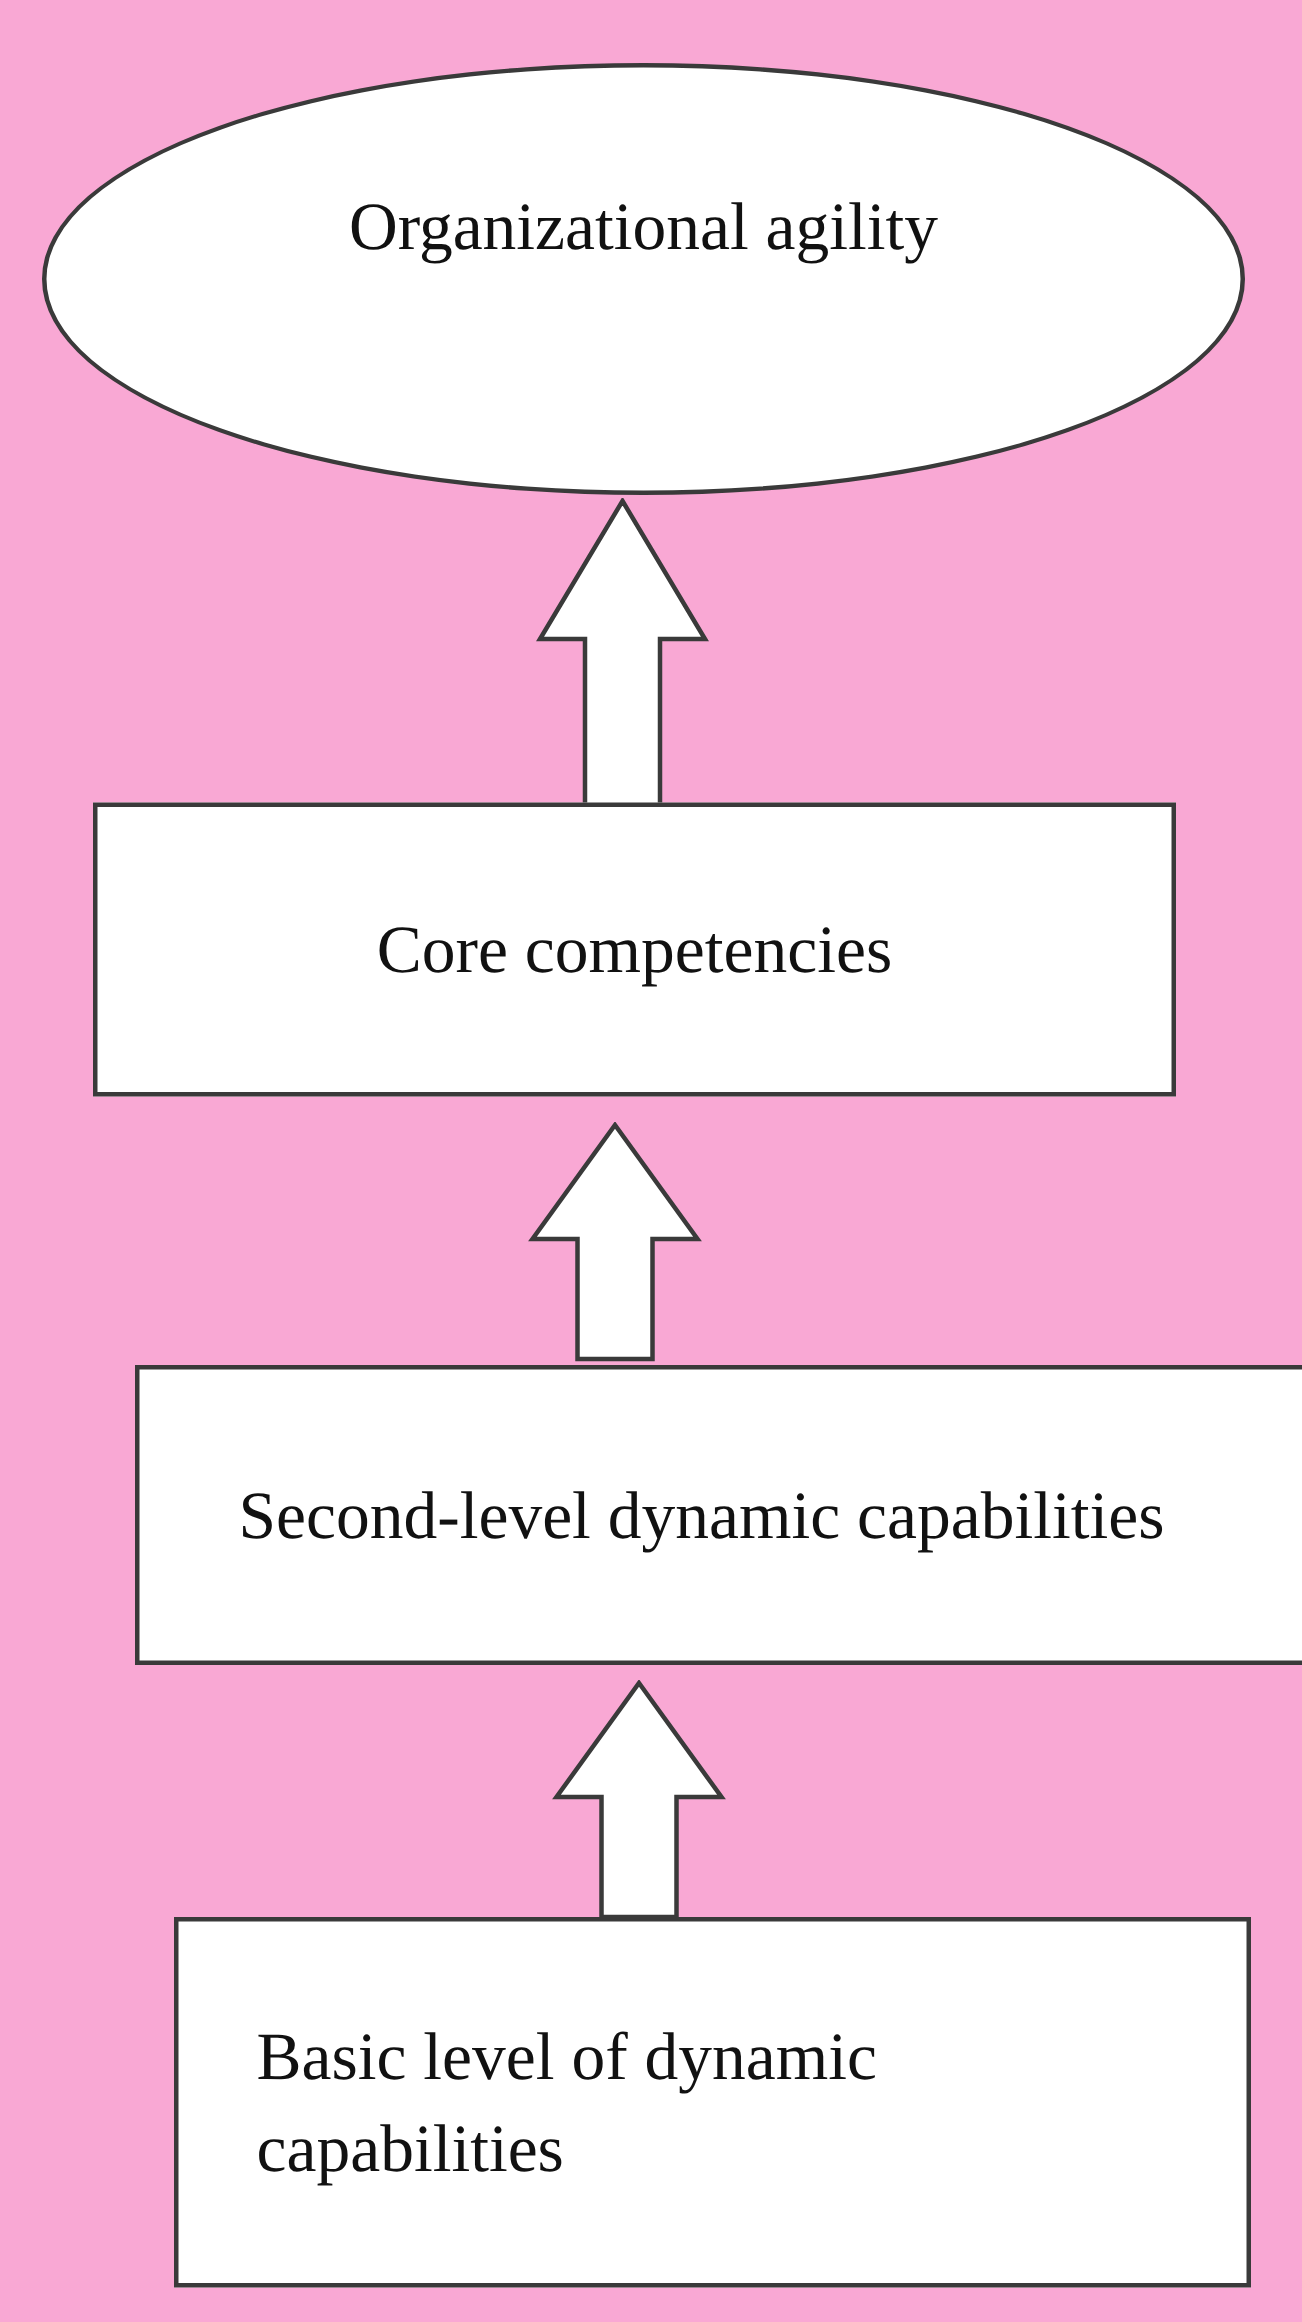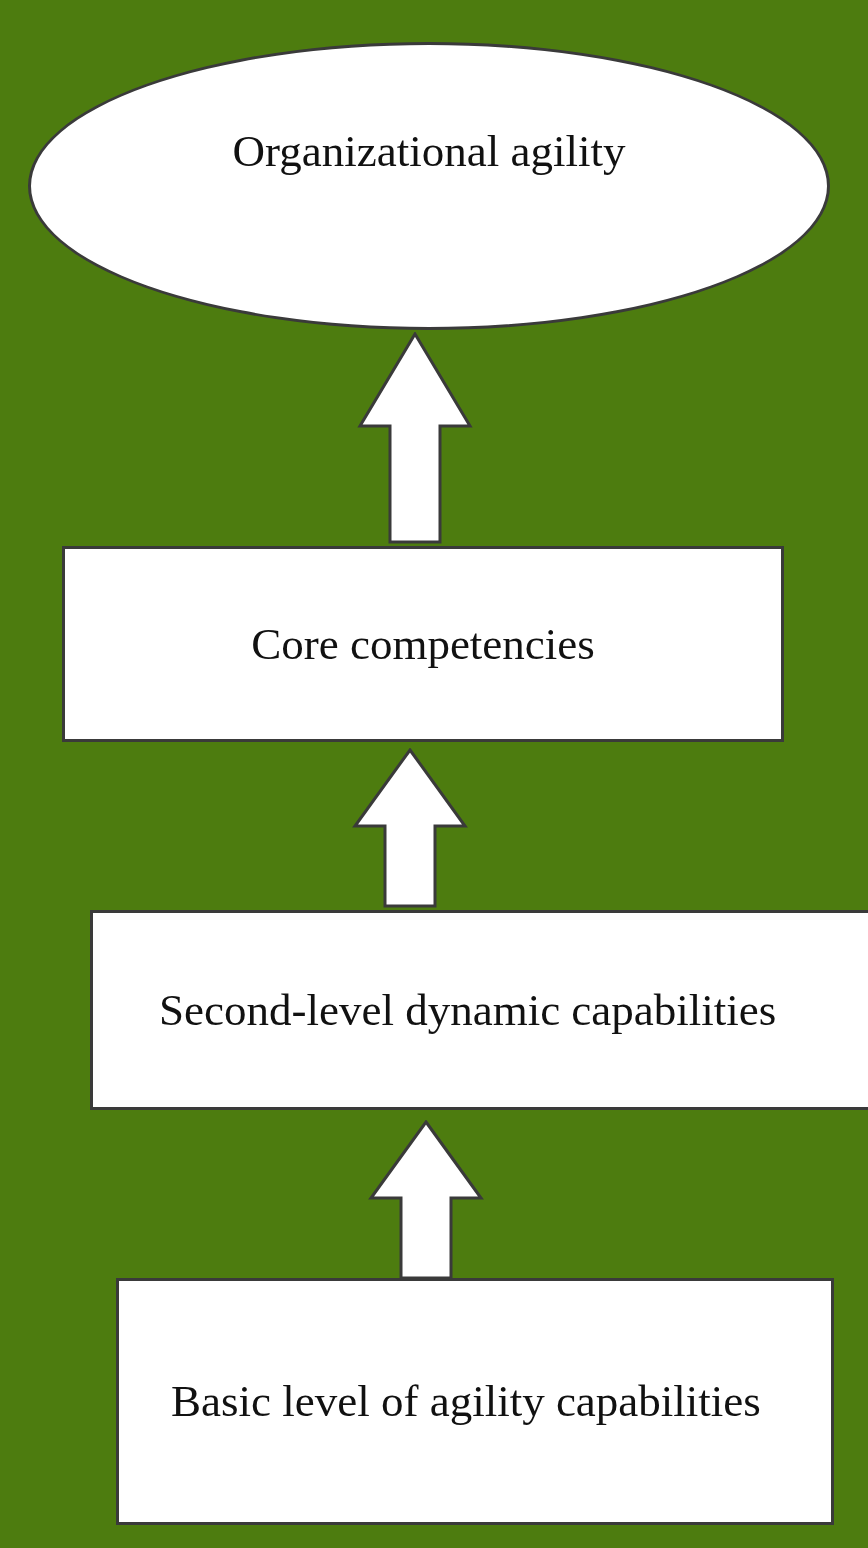--- a/index.html
+++ b/index.html
@@ -5,21 +5,21 @@
   html, body {
     margin: 0;
     padding: 0;
     background: #ffffff;
     font-family: "Liberation Serif", "DejaVu Serif", serif;
   }
   .canvas {
     position: relative;
     width: 868px;
     height: 1548px;
-    background: #4d7c0f;
+    background: #f9a8d4;
     overflow: hidden;
   }
   .node {
     position: absolute;
     box-sizing: border-box;
     background: #ffffff;
     border: 3px solid #3a3a3a;
     color: #111111;
     display: flex;
     align-items: center;
@@ -35,21 +35,21 @@
     top: 42px;
     width: 802px;
     height: 288px;
     border-radius: 50%;
     justify-content: center;
     text-align: center;
     padding-bottom: 70px;
   }
   .box-core {
     left: 62px;
-    top: 546px;
+    top: 535px;
     width: 722px;
     height: 196px;
     justify-content: center;
     text-align: center;
   }
   .box-second {
     left: 90px;
     top: 910px;
     width: 790px;
     height: 200px;
@@ -95,16 +95,16 @@
 
   <div class="node box-second">
     <span class="label">Second-level dynamic capabilities</span>
   </div>
 
   <svg class="arrow arrow-3" width="116" height="160" viewBox="0 0 116 160" aria-hidden="true">
     <polygon points="58,2 113,78 83,78 83,158 33,158 33,78 3,78" fill="#ffffff" stroke="#3a3a3a" stroke-width="3" stroke-linejoin="miter"></polygon>
   </svg>
 
   <div class="node box-basic">
-    <span class="label">Basic level of agility capabilities</span>
+    <span class="label">Basic level of dynamic capabilities</span>
   </div>
 
 </div>
 
 </body></html>

